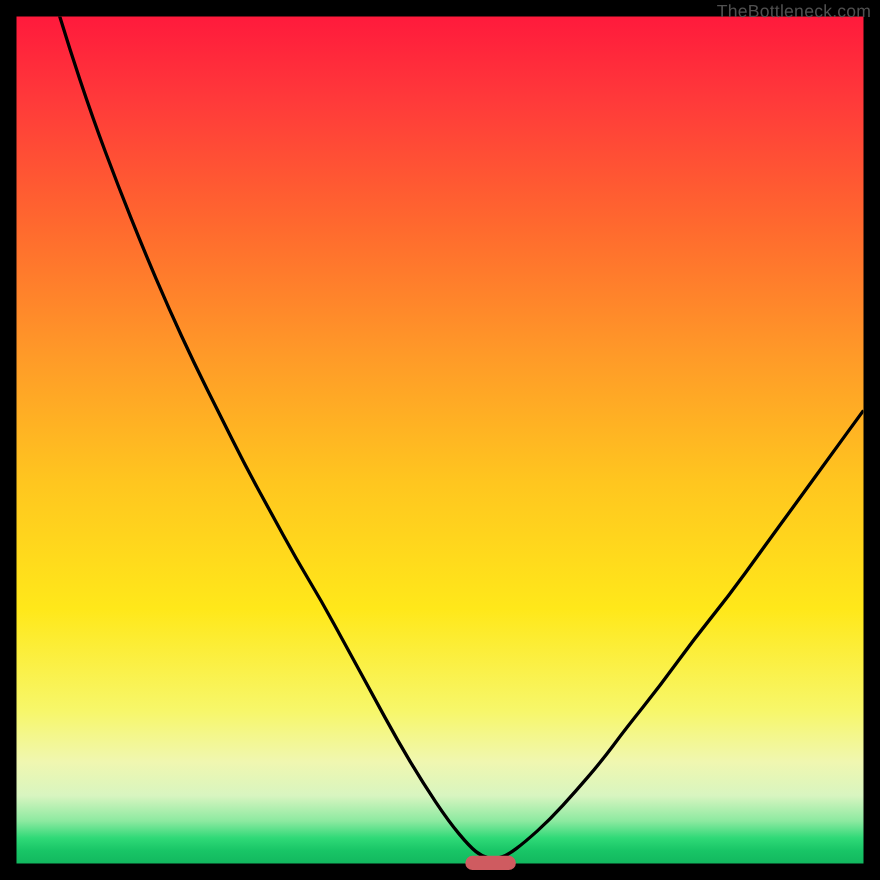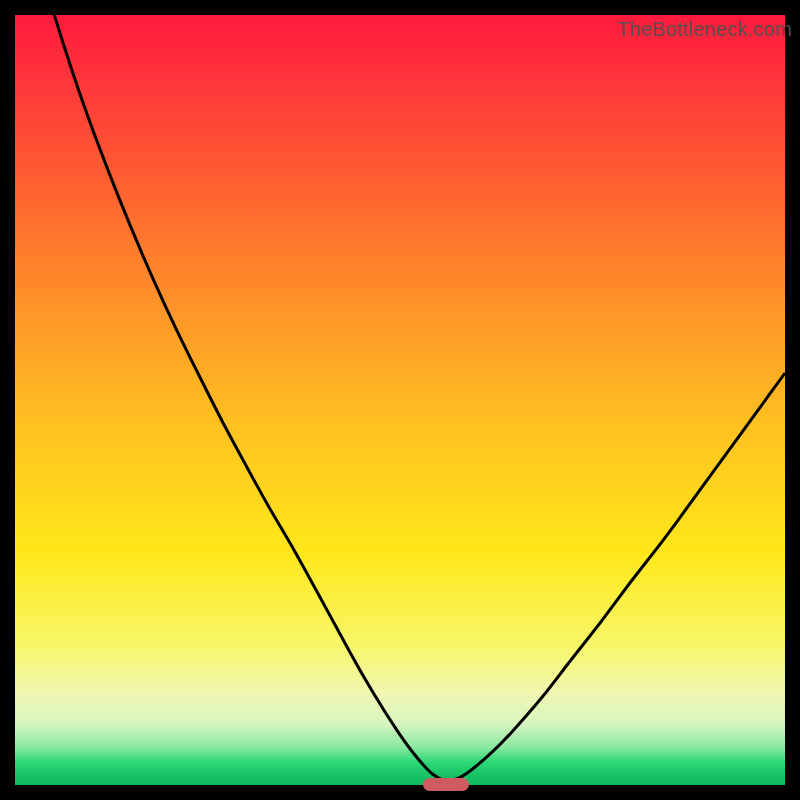--- a/index.html
+++ b/index.html
@@ -40,23 +40,23 @@
       #12b85f 100%
     );
   }
   .plot-area svg {
     position: absolute;
     left: 0;
     top: 0;
   }
   .watermark {
     position: absolute;
-    top: 18px;
+    top: 2px;
     right: 8px;
-    font-size: 20px;
+    font-size: 16px;
     color: #505050;
     font-weight: 500;
     letter-spacing: 0.2px;
   }
   .marker {
     position: absolute;
     height: 13px;
     border-radius: 6.5px;
     background: #cf5b60;
   }

